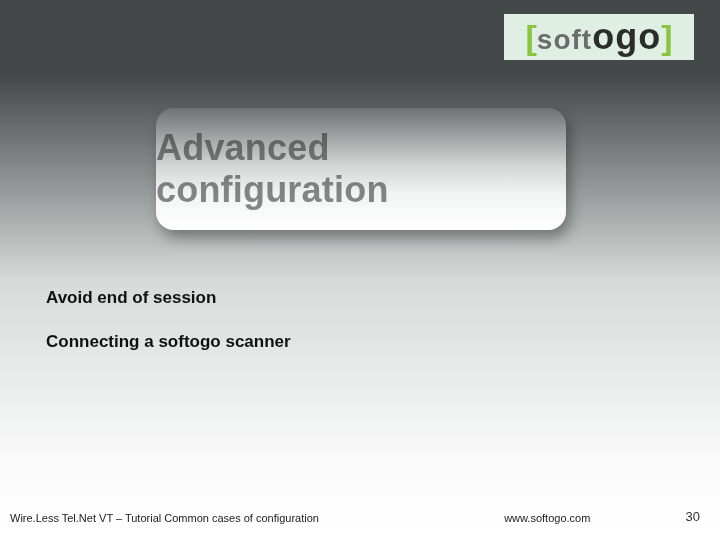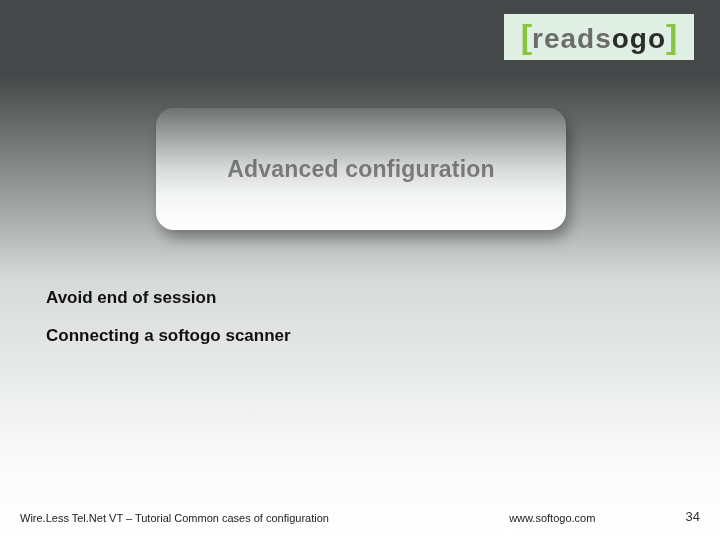--- a/index.html
+++ b/index.html
@@ -16,83 +16,83 @@
     background: #dfefe4;
     display: flex; align-items: center; justify-content: center;
   }
   .logo-inner {
     display: flex; align-items: baseline;
     font-family: "Arial Black", Arial, sans-serif;
     font-weight: 900;
   }
   .logo .br { color: #8bc53f; font-size: 34px; line-height: 1; font-weight: 700; }
   .logo .soft { color: #6c6c6c; font-size: 28px; letter-spacing: 1px; }
-  .logo .ogo  { color: #2c2c2c; font-size: 28px; letter-spacing: 1px; }
+  .logo .ogo  { color: #2c2c2c; font-size: 36px; letter-spacing: 1px; }
 
   .title-box {
     position: absolute;
     left: 156px; top: 108px;
     width: 410px; height: 122px;
     border-radius: 18px;
     background: linear-gradient(to bottom, #6e7272 0%, #d4d7d6 48%, #f2f3f3 70%, #ffffff 100%);
     box-shadow: 4px 8px 14px rgba(0,0,0,0.35);
     display: flex; align-items: center; justify-content: center;
   }
   .title-text {
-    font-size: 23px;
+    font-size: 36px;
     font-weight: 700;
     color: rgba(40,40,40,0.55);
     letter-spacing: 0.2px;
   }
 
   .bullets {
     position: absolute;
     left: 46px; top: 288px;
-    display: flex; flex-direction: column; gap: 18px;
+    display: flex; flex-direction: column; gap: 24px;
   }
   .bullets .item {
     font-size: 17px;
     font-weight: 700;
     color: #111;
   }
 
   .footer {
     position: absolute;
     left: 0; right: 0; bottom: 16px;
     display: flex; align-items: flex-end;
-    padding: 0 20px 0 20px;
+    padding: 0 20px 0 10px;
     font-size: 11px;
     color: #222;
   }
   .footer .left { flex: 0 0 auto; }
   .footer .center { flex: 1 1 auto; text-align: center; padding-left: 90px; }
   .footer .pagenum { flex: 0 0 auto; font-size: 13px; color: #333; }
 </style>
 </head>
 <body>
 
 <div class="slide">
 
   <div class="logo">
     <div class="logo-inner">
       <span class="br">[</span>
-      <span class="soft">reads</span>
+      <span class="soft">soft</span>
       <span class="ogo">ogo</span>
       <span class="br">]</span>
     </div>
   </div>
 
   <div class="title-box">
     <div class="title-text">Advanced configuration</div>
   </div>
 
   <div class="bullets">
     <div class="item">Avoid end of session</div>
     <div class="item">Connecting a softogo scanner</div>
   </div>
 
   <div class="footer">
     <div class="left">Wire.Less Tel.Net VT – Tutorial Common cases of configuration</div>
     <div class="center">www.softogo.com</div>
-    <div class="pagenum">34</div>
+    <div class="pagenum">30</div>
   </div>
 
 </div>
 
 </body></html>

